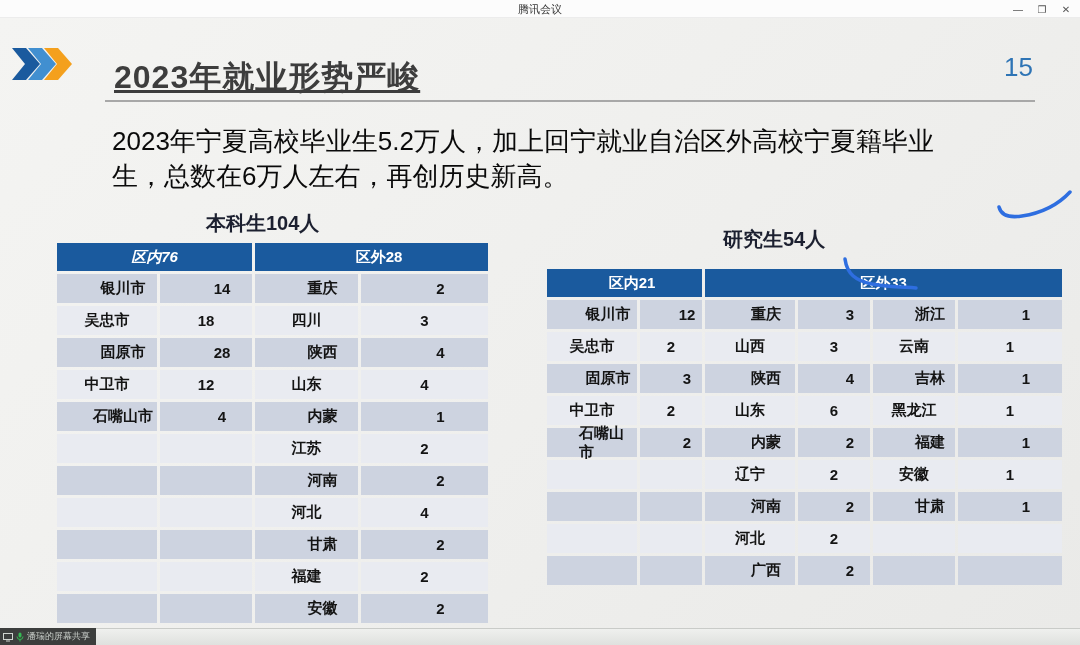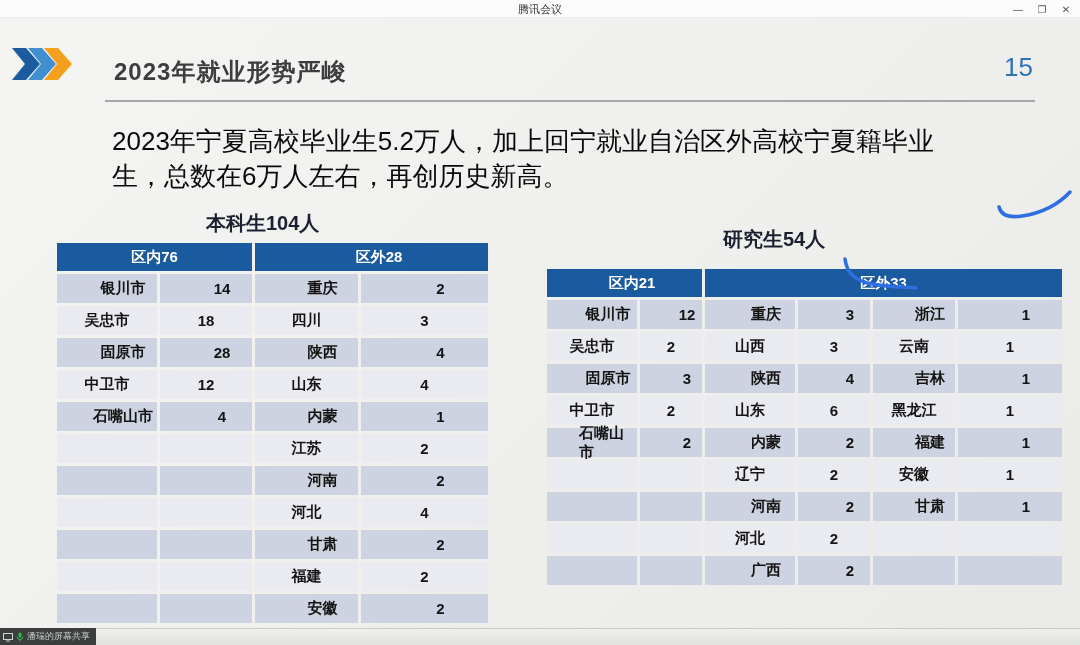--- a/index.html
+++ b/index.html
@@ -13,22 +13,22 @@
     font-size:11px; color:#333; }
   .win-controls { position:absolute; right:6px; top:0; height:18px; display:flex; gap:8px; align-items:center; }
   .win-btn { width:16px; height:16px; display:flex; align-items:center; justify-content:center;
     font-size:10px; color:#555; cursor:default; }
 
   
   .slide { position:absolute; left:0; top:18px; width:1080px; height:610px;
     background:linear-gradient(135deg,#f4f4f2 0%,#efefed 55%,#eaeae8 100%); }
 
   .chevrons { position:absolute; left:10px; top:26px; }
-  .slide-title { position:absolute; left:114px; top:38px; font-size:24px; font-weight:bold;
-    color:#3d3d3d; letter-spacing:1px; }
+  .slide-title { position:absolute; left:114px; top:38px; font-size:32px; font-weight:bold;
+    color:#3d3d3d; letter-spacing:1px;text-decoration:underline; }
   .title-rule { position:absolute; left:105px; top:82px; width:930px; height:2px; background:#a8a8a8; }
   .page-number { position:absolute; left:1004px; top:34px; font-size:26px; color:#2e74b5; }
 
   .body-text { position:absolute; left:112px; top:106px; width:910px;
     font-size:26px; line-height:35px; color:#0a0a0a; }
 
   .tbl-title { position:absolute; font-size:20px; font-weight:bold; color:#1c2030; }
   .tbl { position:absolute; display:grid; gap:3px; }
   .tbl .th { background:#1a5a9e; color:#fff; font-weight:bold; font-size:15px;
     display:flex; align-items:center; justify-content:center; height:28px; }
@@ -77,21 +77,21 @@
   <div class="title-rule"></div>
   <div class="page-number">15</div>
 
   <div class="body-text">
     <div>2023年宁夏高校毕业生5.2万人，加上回宁就业自治区外高校宁夏籍毕业</div>
     <div>生，总数在6万人左右，再创历史新高。</div>
   </div>
 
   <div class="tbl-title" style="left:206px; top:192px;">本科生104人</div>
   <div class="tbl" id="tbl-undergrad">
-      <div class="th" style="grid-column: span 2;">区内76</div>
+      <div class="th" style="grid-column: span 2; font-style: italic;">区内76</div>
       <div class="th" style="grid-column: span 2; padding-left: 15px;">区外28</div>
       <div class="td dark">银川市</div>
       <div class="td dark">14</div>
       <div class="td dark">重庆</div>
       <div class="td dark">2</div>
       <div class="td light">吴忠市</div>
       <div class="td light">18</div>
       <div class="td light">四川</div>
       <div class="td light">3</div>
       <div class="td dark">固原市</div>

